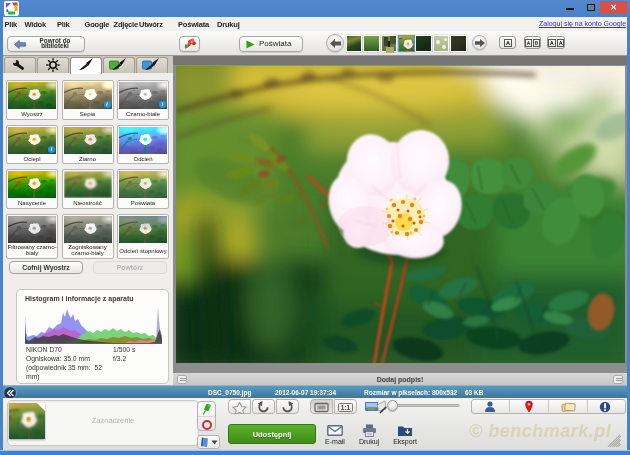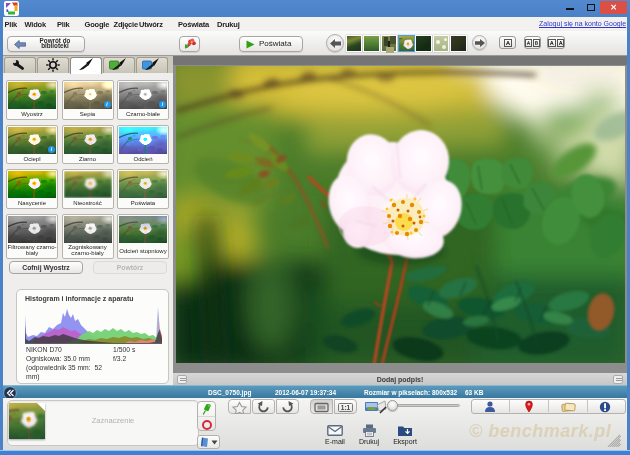--- a/index.html
+++ b/index.html
@@ -717,20 +717,21 @@
     <svg class="abs" style="left:558px;top:4px" width="15" height="10" viewBox="0 0 15 10">
         <rect x="1" y="2" width="10" height="7" rx="1" fill="#e8d49a" stroke="#b09040" stroke-width="0.8" transform="rotate(-6 6 5)"></rect>
         <rect x="4" y="1.5" width="10" height="7" rx="1" fill="#f4e8c0" stroke="#b09040" stroke-width="0.8" transform="rotate(5 9 5)"></rect>
       </svg>
     <svg class="abs" style="left:596px;top:2.5px" width="12" height="12" viewBox="0 0 12 12">
         <circle cx="6" cy="6" r="5.2" fill="#2a4a8c"></circle>
         <rect x="5.1" y="2.3" width="1.9" height="5" fill="#fff"></rect>
         <rect x="5.1" y="8.2" width="1.9" height="1.8" fill="#fff"></rect>
       </svg>
 
+    <div id="udost">Udostępnij</div>
     <svg class="abs" style="left:324px;top:27px" width="16" height="11" viewBox="0 0 16 11">
         <rect x="0.8" y="0.8" width="14.4" height="9.4" rx="1" fill="#f8f8f8" stroke="#5a6a80" stroke-width="1.4"></rect>
         <path d="M1 1.5 L8 6.5 L15 1.5" stroke="#5a6a80" stroke-width="1.3" fill="none"></path>
       </svg>
     <svg class="abs" style="left:359px;top:26px" width="15" height="13" viewBox="0 0 15 13">
         <rect x="4" y="0.5" width="7" height="3.5" fill="#5a6a80"></rect>
         <rect x="1" y="4" width="13" height="5" rx="1" fill="#6a7a90"></rect>
         <rect x="3.5" y="7.5" width="8" height="5" fill="#f0f0f0" stroke="#5a6a80" stroke-width="0.8"></rect>
         <path d="M5 9.2 L10 9.2 M5 10.8 L10 10.8" stroke="#999" stroke-width="0.7"></path>
       </svg>

